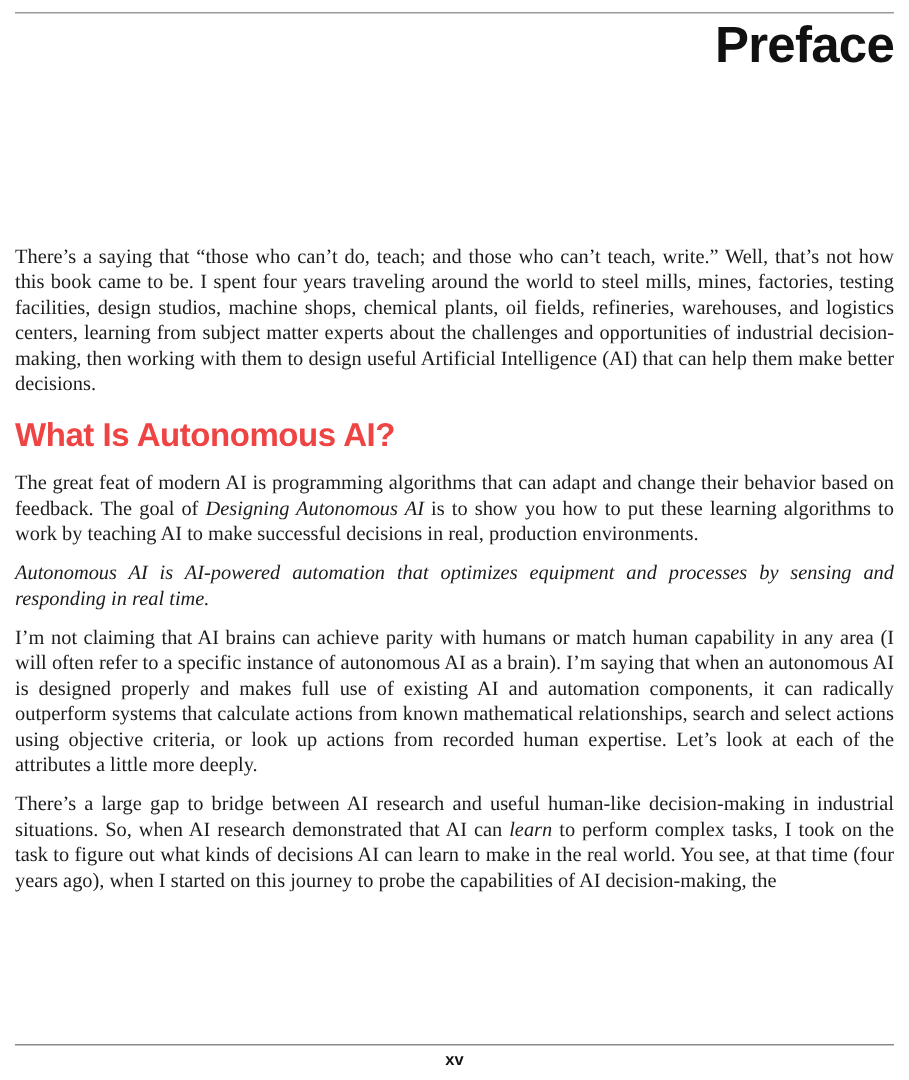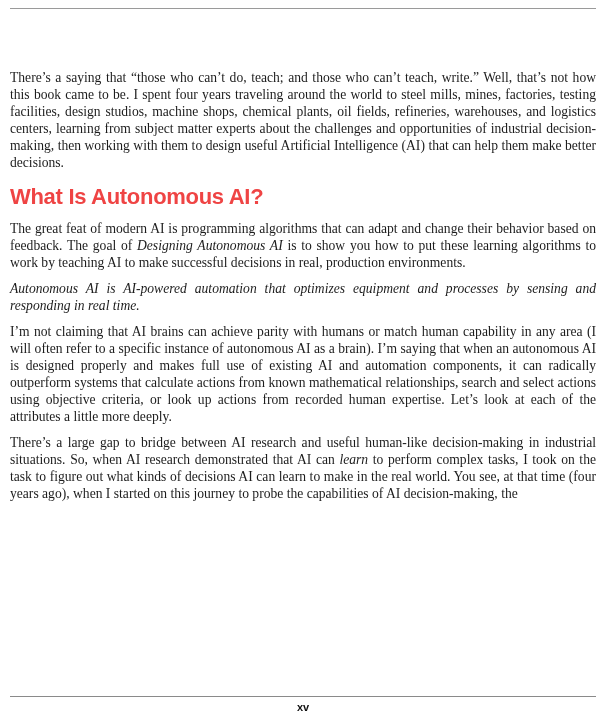--- a/index.html
+++ b/index.html
@@ -26,21 +26,21 @@
     font-family: "Liberation Sans", sans-serif;
     font-weight: bold;
     font-size: 34px;
     line-height: 36px;
     text-align: right;
     margin: 3px 0 0 0;
     letter-spacing: -0.5px;
     color: #111111;
   }
   .content {
-    margin-top: 60px;
+    margin-top: 114px;
   }
   p.body-para {
     font-size: 13.6px;
     line-height: 17px;
     text-align: justify;
     margin: 0 0 9px 0;
   }
   p.body-para em { font-style: italic; }
   .lead-italic { font-style: italic; }
   .section-heading {
@@ -71,20 +71,21 @@
     color: #111111;
   }
 </style>
 </head>
 <body>
 
 <div class="page">
 
   <div class="top-rule"></div>
 
+  <h1 class="title">Preface</h1>
 
   <div class="content">
 
     <p class="body-para"><span>There’s a saying that “those who can’t do, teach; and those who can’t teach, write.” Well, that’s not how this book came to be. I spent four years traveling around the world to steel mills, mines, factories, testing facilities, design studios, machine shops, chemical plants, oil fields, refineries, warehouses, and logistics centers, learning from subject matter experts about the challenges and opportunities of industrial decision-making, then working with them to design useful Artificial Intelligence (AI) that can help them make better decisions.</span></p>
 
     <h2 class="section-heading">What Is Autonomous AI?</h2>
 
     <p class="body-para"><span>The great feat of modern AI is programming algorithms that can adapt and change their behavior based on feedback. The goal of </span><em>Designing Autonomous AI</em><span> is to show you how to put these learning algorithms to work by teaching AI to make successful decisions in real, production environments.</span></p>
 
     <p class="body-para lead-italic"><span>Autonomous AI is AI-powered automation that optimizes equipment and processes by sensing and responding in real time.</span></p>

